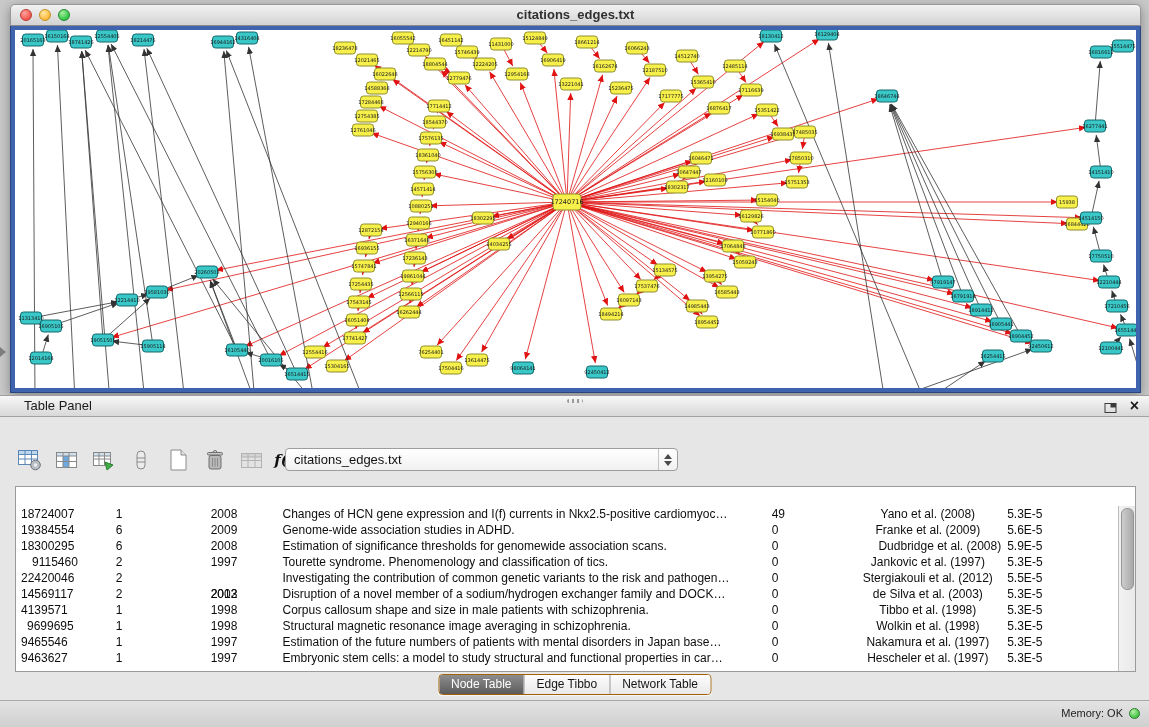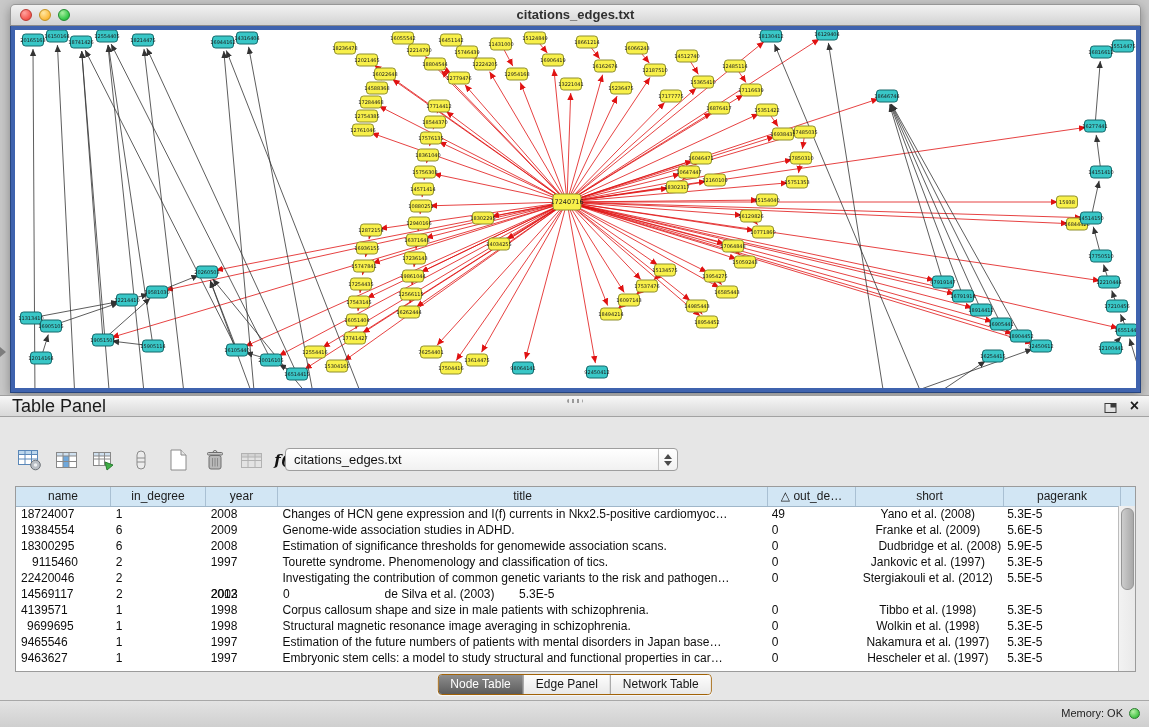--- a/index.html
+++ b/index.html
@@ -24,21 +24,21 @@
   .canvas{width:100%;height:100%;background:#ffffff;position:relative;overflow:hidden;}
   .canvas svg{display:block;width:100%;height:100%;font-family:"DejaVu Sans",sans-serif;}
 
   .collapse-arrow{position:absolute;left:0px;top:347px;width:0;height:0;
       border-top:5px solid transparent;border-bottom:5px solid transparent;border-left:6px solid #7d7d7d;}
 
   
   .tp-header{position:absolute;left:0;top:395px;width:1149px;height:22px;box-sizing:border-box;
              background:linear-gradient(#f7f7f7,#d8d8d8);
              border-top:1px solid #9e9e9e;border-bottom:1px solid #a2a2a2;}
-  .tp-title{position:absolute;left:12px;top:0;font-size:18px;line-height:20px;color:#1a1a1a;}
+  .tp-title{position:absolute;left:24px;top:0;font-size:13px;line-height:20px;color:#1a1a1a;}
   .grip{position:absolute;left:50%;top:3px;transform:translateX(-50%);width:16px;height:4px;
         background:repeating-linear-gradient(90deg,#9a9a9a 0 2px,transparent 2px 5px);border-radius:2px;}
   .tp-float{position:absolute;right:32px;top:4px;width:13px;height:12px;cursor:pointer;}
   .tp-close{position:absolute;right:10px;top:0px;font-size:16px;font-weight:900;color:#1c1c1c;
             line-height:20px;cursor:pointer;}
 
   
   .panel-body{position:absolute;left:0;top:417px;width:1149px;height:283px;background:#e6e6e6;}
   .toolbar{position:absolute;left:16px;top:25px;height:36px;display:flex;align-items:center;gap:9px;}
   .tool{width:28px;height:30px;display:flex;align-items:center;justify-content:center;cursor:pointer;}
@@ -857,30 +857,20 @@
 
     <div class="dropdown">
       <span class="val">citations_edges.txt</span>
       <span class="stepper">
           <span class="up"></span>
           <span class="dn"></span>
         </span>
     </div>
 
     <div class="tbl">
-      <div class="thead" id="thead">
-          <div class="th" style="width: 95px;">name</div>
-          <div class="th" style="width: 95px;">in_degree</div>
-          <div class="th" style="width: 72px;">year</div>
-          <div class="th" style="width: 490px;">title</div>
-          <div class="th" style="width: 88px;">△ out_de…</div>
-          <div class="th" style="width: 148px;">short</div>
-          <div class="th" style="width: 117px;">pagerank</div>
-          <div class="th-corner"></div>
-        </div>
       <div class="tbody" id="tbody">
           <div class="tr">
             <div class="td" style="width: 95px; text-align: left; padding-left: 5px;">18724007</div>
             <div class="td" style="width: 95px; text-align: left; padding-left: 5px;">1</div>
             <div class="td" style="width: 72px; text-align: left; padding-left: 5px;">2008</div>
             <div class="td" style="width: 490px; text-align: left; padding-left: 5px;">Changes of HCN gene expression and I(f) currents in Nkx2.5-positive cardiomyoc…</div>
             <div class="td" style="width: 88px; text-align: left; padding-left: 5px;">49</div>
             <div class="td" style="width: 148px; text-align: center;">Yano et al. (2008)</div>
             <div class="td" style="width: 117px; text-align: left; padding-left: 5px;">5.3E-5</div>
           </div>
@@ -917,20 +907,21 @@
             <div class="td" style="width: 72px; text-align: left; padding-left: 5px; margin-top: 16px;">2012</div>
             <div class="td" style="width: 490px; text-align: left; padding-left: 5px;">Investigating the contribution of common genetic variants to the risk and pathogen…</div>
             <div class="td" style="width: 88px; text-align: left; padding-left: 5px;">0</div>
             <div class="td" style="width: 148px; text-align: center;">Stergiakouli et al. (2012)</div>
             <div class="td" style="width: 117px; text-align: left; padding-left: 5px;">5.5E-5</div>
           </div>
           <div class="tr">
             <div class="td" style="width: 95px; text-align: left; padding-left: 5px;">14569117</div>
             <div class="td" style="width: 95px; text-align: left; padding-left: 5px;">2</div>
             <div class="td" style="width: 72px; text-align: left; padding-left: 5px;">2003</div>
+            <div class="td" style="width: 490px; text-align: left; padding-left: 5px;">Disruption of a novel member of a sodium/hydrogen exchanger family and DOCK…</div>
             <div class="td" style="width: 88px; text-align: left; padding-left: 5px;">0</div>
             <div class="td" style="width: 148px; text-align: center;">de Silva et al. (2003)</div>
             <div class="td" style="width: 117px; text-align: left; padding-left: 5px;">5.3E-5</div>
           </div>
           <div class="tr">
             <div class="td" style="width: 95px; text-align: left; padding-left: 5px;">4139571</div>
             <div class="td" style="width: 95px; text-align: left; padding-left: 5px;">1</div>
             <div class="td" style="width: 72px; text-align: left; padding-left: 5px;">1998</div>
             <div class="td" style="width: 490px; text-align: left; padding-left: 5px;">Corpus callosum shape and size in male patients with schizophrenia.</div>
             <div class="td" style="width: 88px; text-align: left; padding-left: 5px;">0</div>
@@ -965,21 +956,21 @@
             <div class="td" style="width: 117px; text-align: left; padding-left: 5px;">5.3E-5</div>
           </div>
         </div>
       <div class="vscroll">
         <div class="vthumb"></div>
       </div>
     </div>
 
     <div class="tabs" id="tabs">
         <div class="tab selected">Node Table</div>
-        <div class="tab">Edge Panel</div>
+        <div class="tab">Edge Tibbo</div>
         <div class="tab">Network Table</div>
       </div>
   </div>
 
   <div class="statusbar">
     <span class="mem-label">Memory: OK</span>
     <span class="mem-dot"></span>
   </div>
 
 </div>

